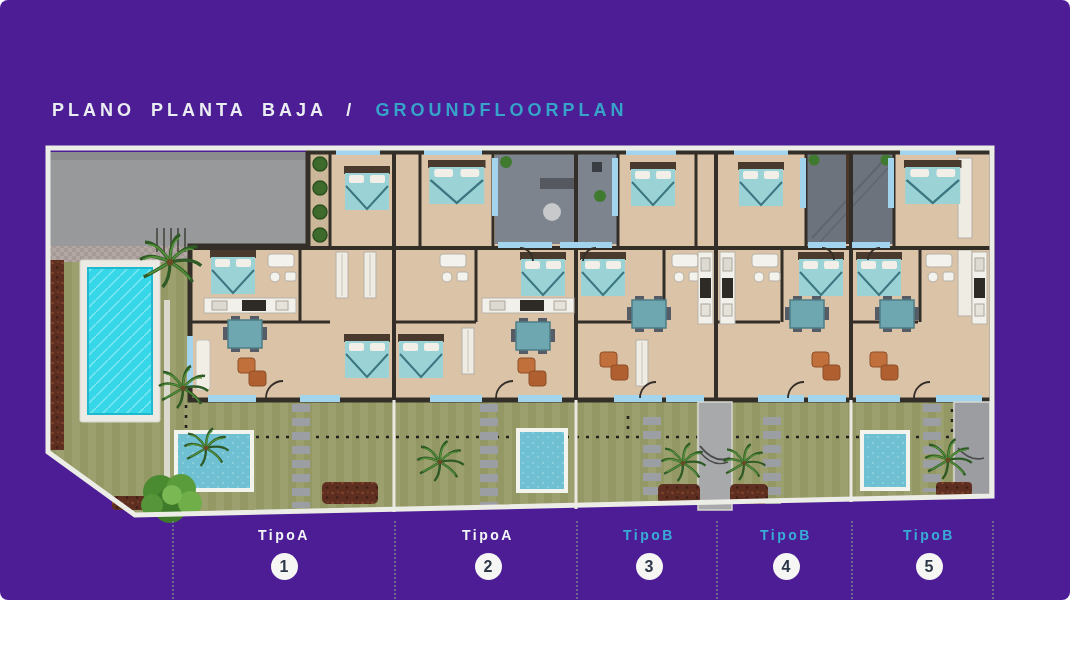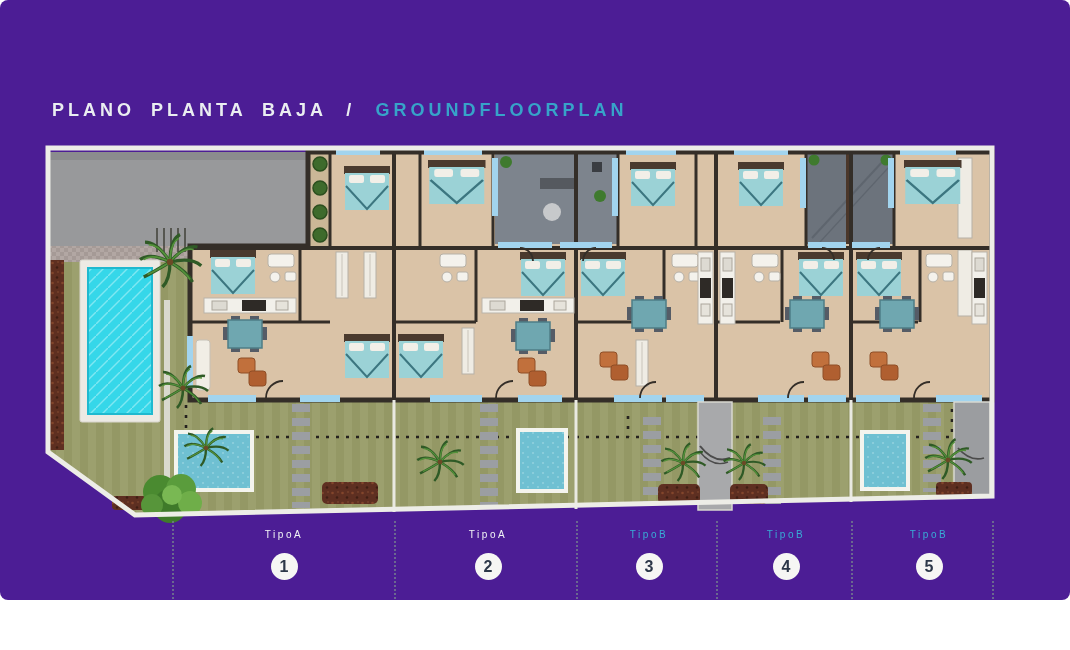--- a/index.html
+++ b/index.html
@@ -21,21 +21,21 @@
   .page-header .sep{padding:0 4px;}
   
   .plan-svg{position:absolute;left:0;top:0;}
   
   .unit-label{
     position:absolute;top:526px;width:120px;margin-left:-60px;
     text-align:center;
   }
   .unit-label .type{
     display:block;
-    font-size:10px;font-weight:normal;letter-spacing:2.5px;
+    font-size:14px;font-weight:bold;letter-spacing:2.5px;
     line-height:18px;
   }
   .unit-label .badge{
     display:inline-block;margin-top:9px;
     width:27px;height:27px;border-radius:50%;
     background:#F6F6F4;
     color:#2C3748;font-size:16px;font-weight:bold;line-height:27px;
     text-align:center;
   }
   .label-sep{

